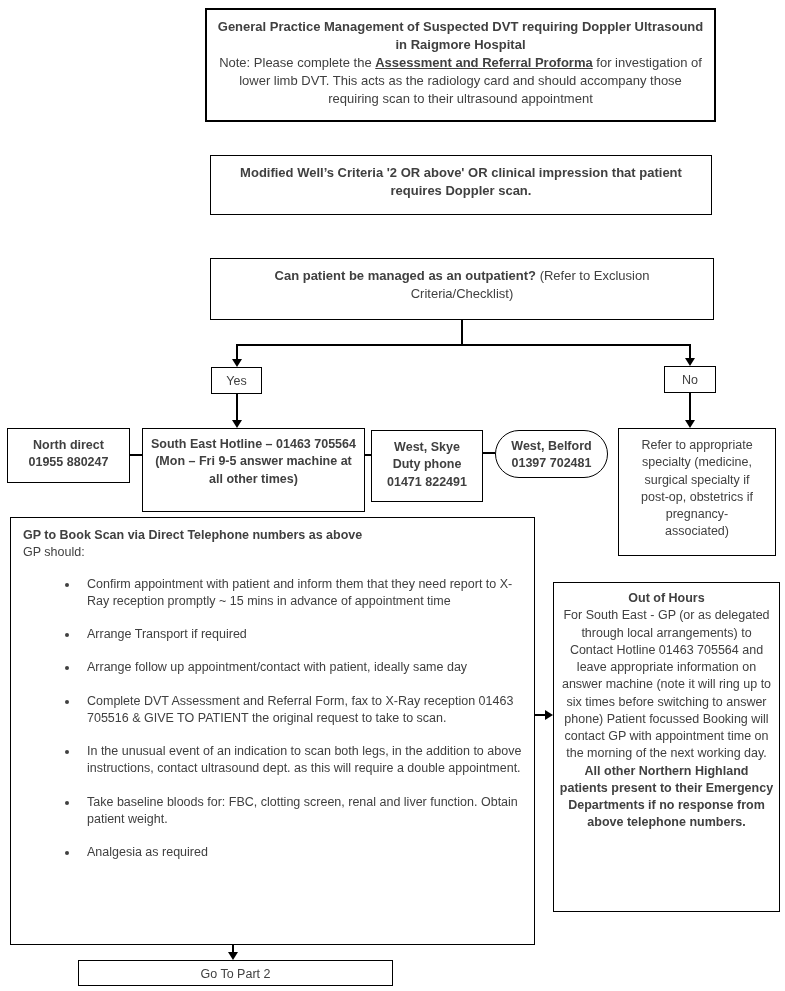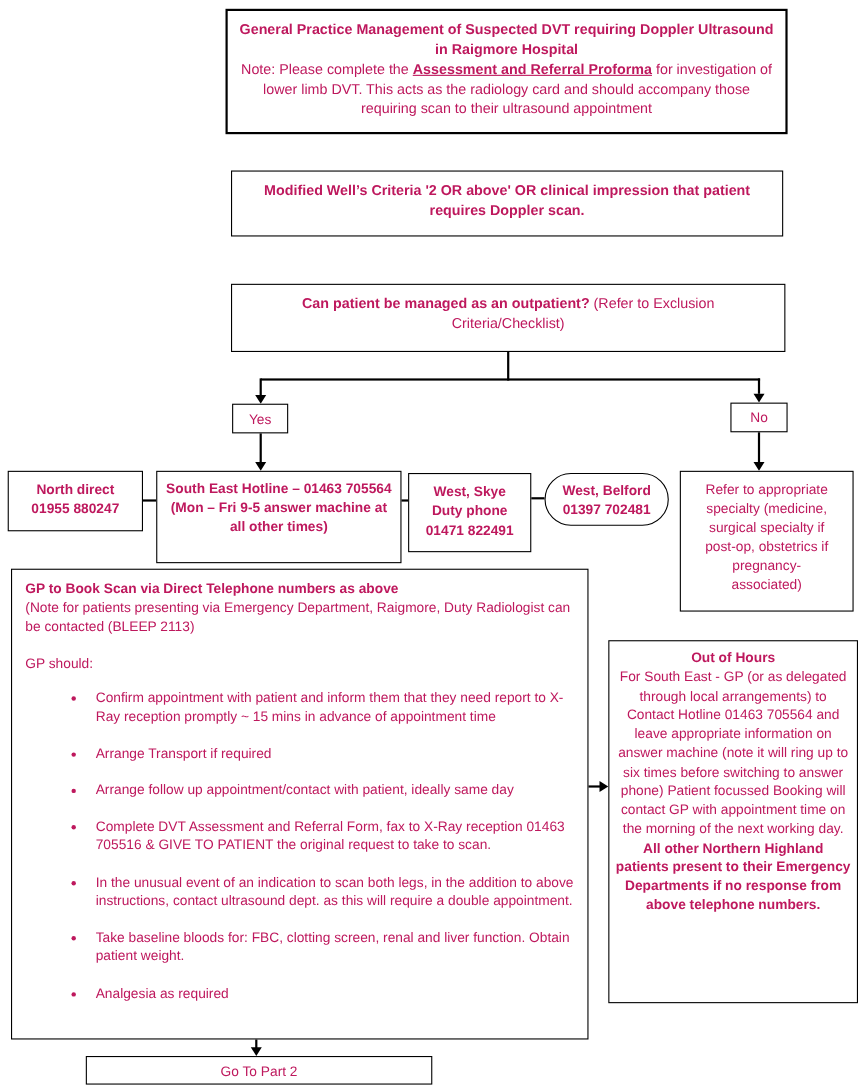--- a/index.html
+++ b/index.html
@@ -2,21 +2,21 @@
 <html><head>
 <meta charset="utf-8">
 <style>
   html, body { margin: 0; padding: 0; background: #ffffff; }
   #canvas {
     position: relative;
     width: 785px;
     height: 991px;
     background: #ffffff;
     font-family: "Liberation Sans", sans-serif;
-    color: #be185d;
+    color: #404040;
   }
   .box {
     position: absolute;
     border: 1px solid #000000;
     background: #ffffff;
     box-sizing: border-box;
     font-size: 12.5px;
     line-height: 1.38;
   }
   .center { text-align: center; }
@@ -124,21 +124,20 @@
   <div class="box center" id="belford-box">
     <div>West, Belford</div>
     <div>01397 702481</div>
   </div>
   <div class="box center" id="refer-box">
     <div>Refer to appropriate specialty (medicine, surgical specialty if post-op, obstetrics if pregnancy-associated)</div>
   </div>
 
   <div class="box" id="gp-box">
     <div class="bold">GP to Book Scan via Direct Telephone numbers as above</div>
-    <div class="gp-note">(Note for patients presenting via Emergency Department, Raigmore, Duty Radiologist can be contacted (BLEEP 2113)</div>
     <div class="gp-intro">GP should:</div>
     <ul>
       <li>Confirm appointment with patient and inform them that they need report to X-Ray reception promptly ~ 15 mins in advance of appointment time</li>
       <li>Arrange Transport if required</li>
       <li>Arrange follow up appointment/contact with patient, ideally same day</li>
       <li>Complete DVT Assessment and Referral Form, fax to X-Ray reception 01463 705516 &amp; GIVE TO PATIENT the original request to take to scan.</li>
       <li>In the unusual event of an indication to scan both legs, in the addition to above instructions, contact ultrasound dept. as this will require a double appointment.</li>
       <li>Take baseline bloods for: FBC, clotting screen, renal and liver function. Obtain patient weight.</li>
       <li>Analgesia as required</li>
     </ul>

